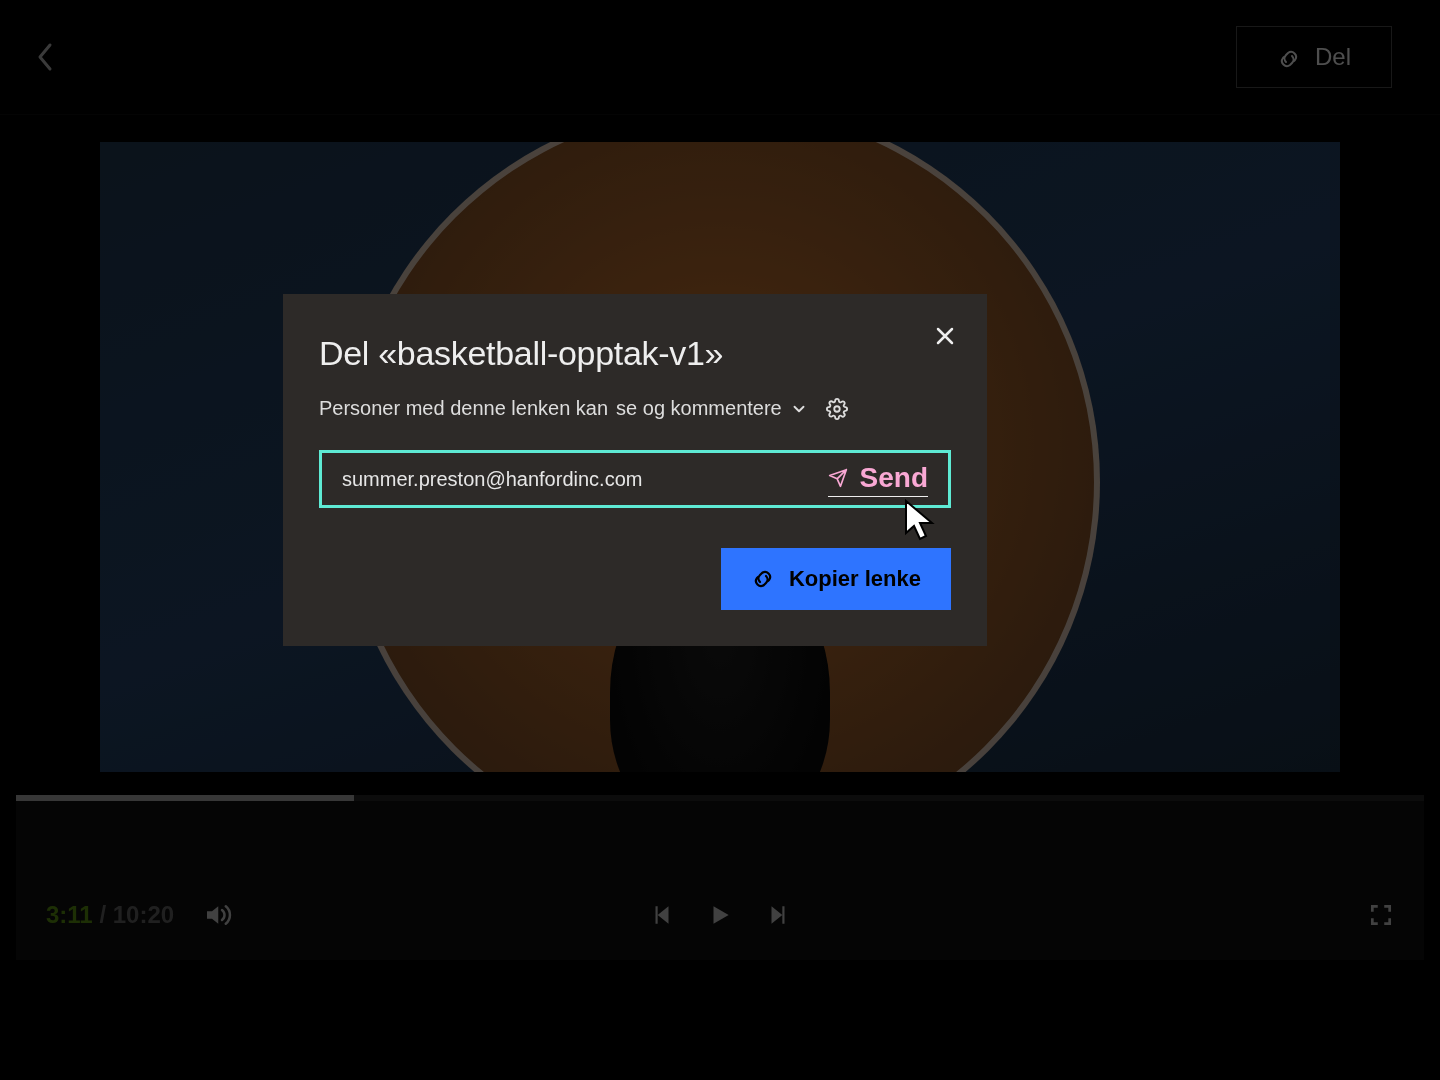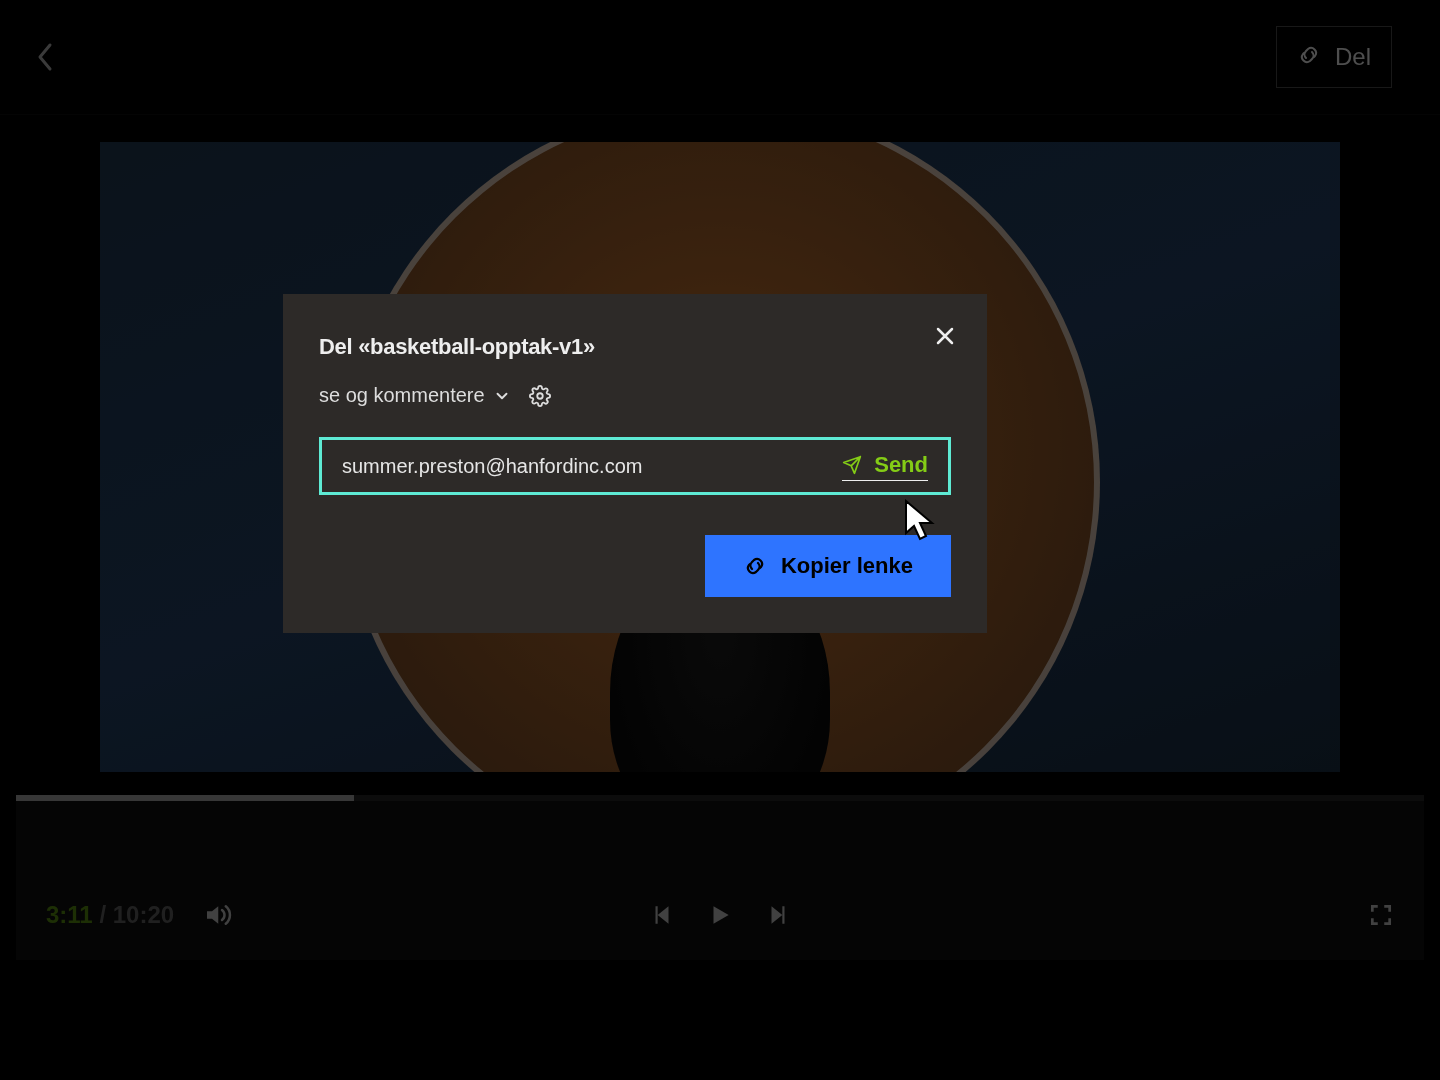--- a/index.html
+++ b/index.html
@@ -31,23 +31,23 @@
   }
   .title {
     font-size: 32px;
     font-weight: 500;
     color: #bdbdbd;
     letter-spacing: -0.5px;
   }
   .share-header-btn {
     margin-left: auto;
     border: 1px solid rgba(255,255,255,0.25);
-    padding: 16px 20px;
-    display: flex;
-    align-items: flex-start;
+    padding: 16px 40px;
+    display: flex;
+    align-items: flex-end;
     gap: 14px;
     font-size: 24px;
     color: #ccc;
     background: transparent;
   }
 
   
   .video-wrap {
     position: absolute;
     top: 142px;
@@ -165,22 +165,22 @@
     background: #2d2a28;
     padding: 40px 36px 36px 36px;
   }
   .modal-close {
     position: absolute;
     top: 30px;
     right: 30px;
     color: #eee;
   }
   .modal-title {
-    font-size: 22px;
-    font-weight: 700;
+    font-size: 34px;
+    font-weight: 400;
     color: #eee;
     margin-bottom: 24px;
     letter-spacing: -0.3px;
   }
   .perm-row {
     display: flex;
     align-items: center;
     gap: 8px;
     font-size: 20px;
     color: #ddd;
@@ -201,33 +201,33 @@
     background: transparent;
     border: none;
     color: #e6e6e6;
     font-size: 20px;
     outline: none;
   }
   .send-btn {
     display: flex;
     align-items: center;
     gap: 12px;
-    color: #84cc16;
-    font-size: 22px;
+    color: #f9a8d4;
+    font-size: 28px;
     font-weight: 700;
     border-bottom: 1px solid #eee;
     padding-bottom: 2px;
   }
   .copy-btn {
     float: right;
     background: #2e74ff;
     color: #000;
     font-size: 22px;
     font-weight: 700;
-    padding: 18px 38px;
+    padding: 18px 30px;
     display: flex;
     align-items: center;
     gap: 14px;
   }
 
   
   .cursor {
     position: absolute;
     top: 499px;
     left: 902px;
@@ -306,20 +306,21 @@
 <div class="dim"></div>
 
 <div class="modal">
   <span class="modal-close icon">
     <svg width="24" height="24" viewBox="0 0 24 24" fill="none">
         <path d="M5 5l14 14M19 5L5 19" stroke="currentColor" stroke-width="2.5" stroke-linecap="round"></path>
       </svg>
   </span>
   <div class="modal-title">Del «basketball-opptak-v1»</div>
   <div class="perm-row">
+    <span>Personer med denne lenken kan</span>
     <span class="bold">se og kommentere</span>
     <span class="icon">
       <svg width="18" height="18" viewBox="0 0 24 24" fill="none">
           <path d="M6 9l6 6 6-6" stroke="currentColor" stroke-width="2.5" stroke-linecap="round" stroke-linejoin="round"></path>
         </svg>
     </span>
     <span class="icon" style="margin-left:10px">
       <svg width="22" height="22" viewBox="0 0 24 24" fill="none" stroke="currentColor" stroke-width="2">
           <circle cx="12" cy="12" r="3"></circle>
           <path d="M19.4 15a1.7 1.7 0 0 0 .34 1.87l.06.06a2 2 0 1 1-2.83 2.83l-.06-.06a1.7 1.7 0 0 0-1.87-.34 1.7 1.7 0 0 0-1.03 1.56V21a2 2 0 0 1-4 0v-.09a1.7 1.7 0 0 0-1.11-1.56 1.7 1.7 0 0 0-1.87.34l-.06.06a2 2 0 1 1-2.83-2.83l.06-.06a1.7 1.7 0 0 0 .34-1.87 1.7 1.7 0 0 0-1.56-1.03H3a2 2 0 0 1 0-4h.09a1.7 1.7 0 0 0 1.56-1.11 1.7 1.7 0 0 0-.34-1.87l-.06-.06a2 2 0 1 1 2.83-2.83l.06.06a1.7 1.7 0 0 0 1.87.34H9a1.7 1.7 0 0 0 1.03-1.56V3a2 2 0 0 1 4 0v.09a1.7 1.7 0 0 0 1.03 1.56 1.7 1.7 0 0 0 1.87-.34l.06-.06a2 2 0 1 1 2.83 2.83l-.06.06a1.7 1.7 0 0 0-.34 1.87V9a1.7 1.7 0 0 0 1.56 1.03H21a2 2 0 0 1 0 4h-.09a1.7 1.7 0 0 0-1.56 1.03z"></path>

